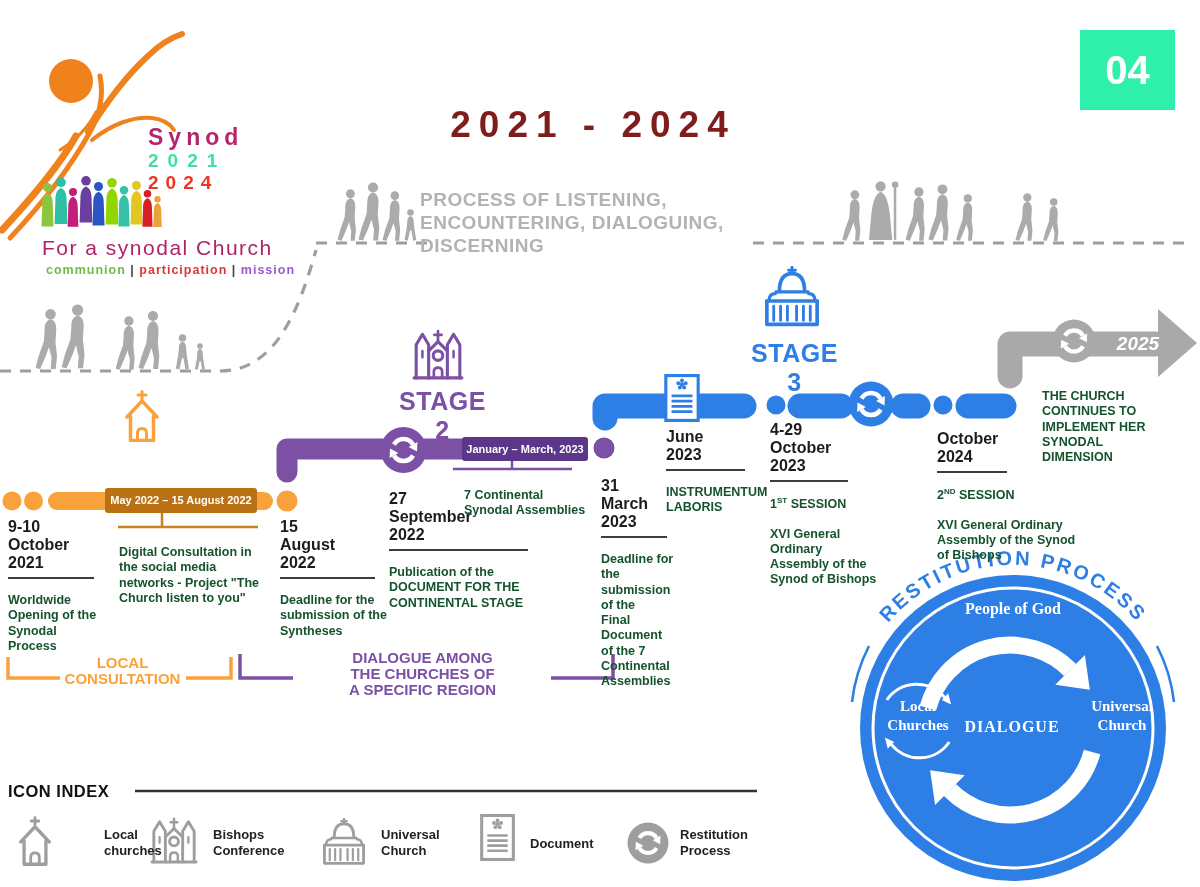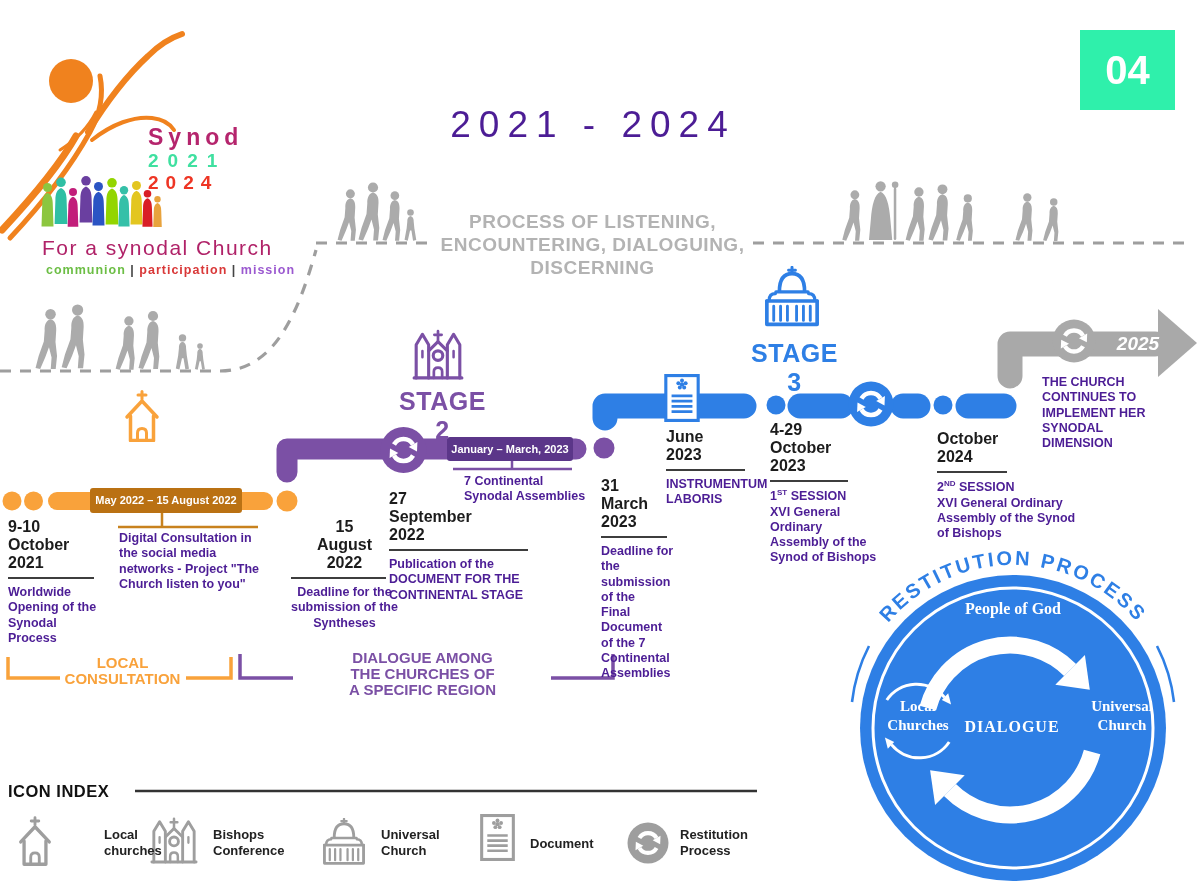--- a/index.html
+++ b/index.html
@@ -3,23 +3,23 @@
 <meta charset="utf-8">
 <style>
   html,body{margin:0;padding:0;background:#fff;}
   #canvas{position:relative;width:1200px;height:887px;background:#ffffff;overflow:hidden;
           font-family:"Liberation Sans",sans-serif;}
   .pre{white-space:pre-line;}
   svg.layer{position:absolute;left:0;top:0;z-index:1;}
   .txt{position:absolute;z-index:3;}
   .date{font-weight:700;font-size:16px;line-height:1.13;color:#1c1c1c;white-space:pre-line;}
   .hr{border-top:2px solid #3d3d3d;margin:5px 0 6px 0;}
-  .desc{font-weight:700;font-size:12.5px;line-height:1.22;color:#4c1d95;white-space:pre-line;}
+  .desc{font-weight:700;font-size:12.5px;line-height:1.22;color:#14532d;white-space:pre-line;margin-top:14px;}
   .stage-label{font-weight:700;font-size:25px;letter-spacing:.5px;text-align:center;}
-  .band{position:absolute;z-index:2;color:#fff;font-weight:700;text-align:center;border-radius:3px;}
+  .band{position:absolute;z-index:2;color:#fff;font-weight:700;text-align:center;border-radius:3px;margin-left:15px;}
   .bracket-label{font-weight:700;font-size:15px;line-height:1.05;text-align:center;white-space:pre-line;}
   sup{font-size:8px;}
   .wlabel{color:#fff;font-weight:700;text-align:center;white-space:pre-line;font-family:Liberation Serif, serif;}
   .ix-label{font-weight:700;font-size:13px;line-height:1.25;color:#222;white-space:pre-line;}
 </style>
 </head>
 <body>
 
 <div id="canvas">
 
@@ -217,37 +217,37 @@
       <use href="#icon-church" x="16" y="816" width="38" height="50"></use>
       <use href="#icon-cathedral" x="150" y="814" width="48" height="50"></use>
       <use href="#icon-stpeters" x="318" y="818" width="52" height="48"></use>
       <use href="#icon-document" x="480" y="814" width="35" height="47"></use>
       <circle cx="648" cy="843" r="20.5" fill="#9E9E9E"></circle>
       <use href="#refresh" x="630" y="825" width="36" height="36"></use>
       <path d="M135 791 H757" stroke="#333" stroke-width="2.5"></path>
     </g>
   </svg>
 
-  <div class="txt" style="left:293px;top:104px;width:600px;text-align:center;font-size:37px;font-weight:400;color:#4c1d95;letter-spacing:8px;">2021 - 2024</div>
+  <div class="txt" style="left:293px;top:104px;width:600px;text-align:center;font-size:37px;font-weight:700;color:#7f1d1d;letter-spacing:8px;">2021 - 2024</div>
 
   <div class="txt" style="left:1080px;top:30px;width:95px;height:80px;background:#2FF0AB;color:#fff;font-size:40px;font-weight:700;text-align:center;line-height:80px;">04</div>
 
   <div class="txt" style="left:148px;top:124px;font-size:23px;font-weight:700;color:#B5256D;letter-spacing:5px;">Synod</div>
   <div class="txt" style="left:148px;top:150px;font-size:19px;font-weight:700;color:#3FE0A0;letter-spacing:9px;">2021</div>
   <div class="txt" style="left:148px;top:172px;font-size:19px;font-weight:700;color:#EE3524;letter-spacing:7px;">2024</div>
   <div class="txt" style="left:42px;top:236px;font-size:21px;color:#B02268;letter-spacing:1.5px;">For a synodal Church</div>
   <div class="txt" style="left:46px;top:263px;font-size:12.5px;font-weight:700;letter-spacing:1px;">
     <span style="color:#6CBE45;">communion</span>
     <span style="color:#444;">|</span>
     <span style="color:#D93838;">participation</span>
     <span style="color:#444;">|</span>
     <span style="color:#9B59D0;">mission</span>
   </div>
 
-  <div class="txt pre" style="left:420px;top:210px;width:345px;text-align:center;font-size:19px;font-weight:700;color:#B3B3B3;line-height:23px;letter-spacing:.5px;">PROCESS OF LISTENING,
+  <div class="txt pre" style="left:420px;top:188px;width:345px;font-size:19px;font-weight:700;color:#B3B3B3;line-height:23px;letter-spacing:.5px;">PROCESS OF LISTENING,
 ENCOUNTERING, DIALOGUING,
 DISCERNING</div>
 
   <div class="txt stage-label" style="left:390px;top:387px;width:105px;color:#7B50A5;">STAGE 2</div>
   <div class="txt stage-label" style="left:742px;top:339px;width:105px;color:#2E7FE5;">STAGE 3</div>
 
   <div class="band" style="left:90px;top:488px;width:152px;height:25px;background:#BA7113;font-size:11px;line-height:25px;">May 2022 – 15 August 2022</div>
   <div class="band" style="left:447px;top:437px;width:126px;height:24px;background:#5B3689;font-size:11px;line-height:24px;">January – March, 2023</div>
 
   <div class="txt" style="left:8px;top:518px;">
@@ -259,21 +259,21 @@
 Opening of the
 Synodal
 Process</div>
   </div>
   <div class="txt" style="left:119px;top:531px;width:152px;">
     <div class="desc">Digital Consultation in
 the social media
 networks - Project "The
 Church listen to you"</div>
   </div>
-  <div class="txt" style="left:291px;top:518px;text-align:center;">
+  <div class="txt" style="left:280px;top:518px;">
     <div class="date">15
 August
 2022</div>
     <div class="hr" style="width:95px;"></div>
     <div class="desc">Deadline for the
 submission of the
 Syntheses</div>
   </div>
 
   <div class="txt" style="left:389px;top:490px;">

